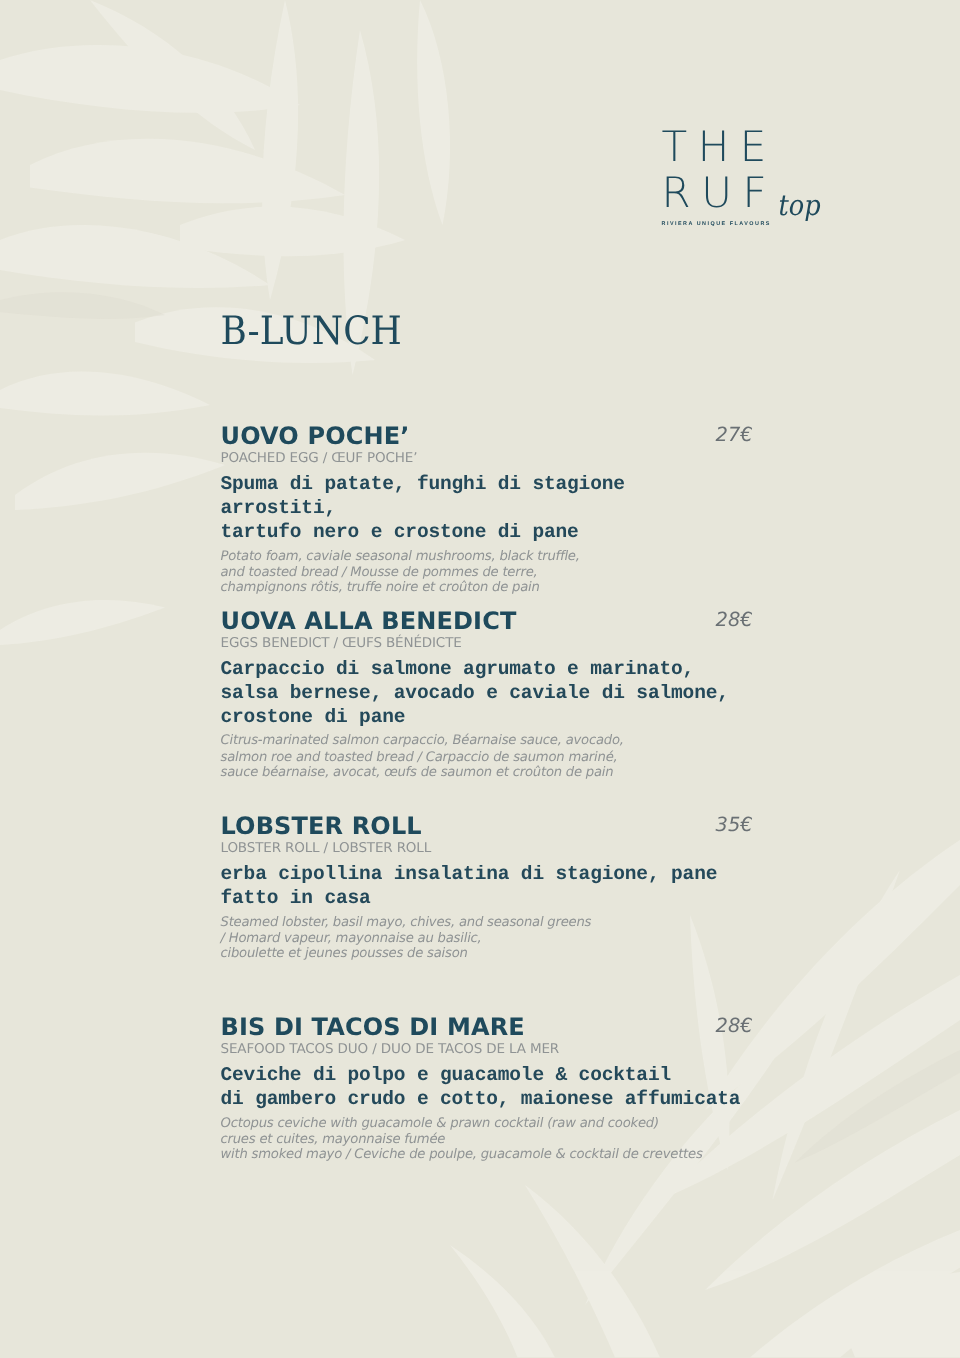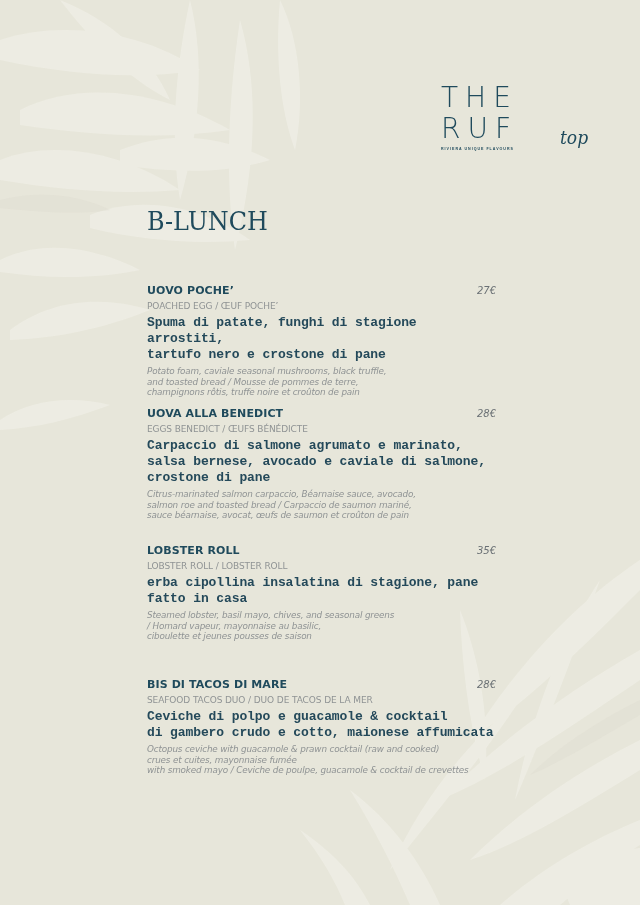--- a/index.html
+++ b/index.html
@@ -54,21 +54,20 @@
       position: absolute;
       left: 78px;
       top: 12px;
       font-family: "DejaVu Serif", serif;
       font-style: italic;
       font-size: 19px;
       letter-spacing: 0;
       line-height: 20px;
       color: #1f4a5c;
       font-weight: 300;
-      margin-left: 41px;
     }
     .logo-tagline {
       display: block;
       margin-top: 4px;
       font-size: 3.6px;
       letter-spacing: 1px;
       font-weight: bold;
       color: #1f4a5c;
       white-space: nowrap;
     }
@@ -87,32 +86,32 @@
     }
     
     .item {
       position: absolute;
       left: 147px;
       width: 350px;
     }
     .item-name {
       font-family: "DejaVu Sans", sans-serif;
       font-weight: bold;
-      font-size: 11px;
+      font-size: 16px;
       letter-spacing: 0.1px;
       color: #1f4a5c;
       line-height: 14px;
       margin: 0;
     }
     .item-price {
       position: absolute;
       left: 330px;
       top: 1px;
       font-family: "DejaVu Sans", sans-serif;
-      font-size: 10px;
+      font-size: 13px;
       color: #6a7074;
       font-style: italic;
       line-height: 12px;
     }
     .item-translation {
       font-family: "DejaVu Sans", sans-serif;
       font-size: 9px;
       color: #8f9394;
       line-height: 13px;
       margin-top: 2px;

